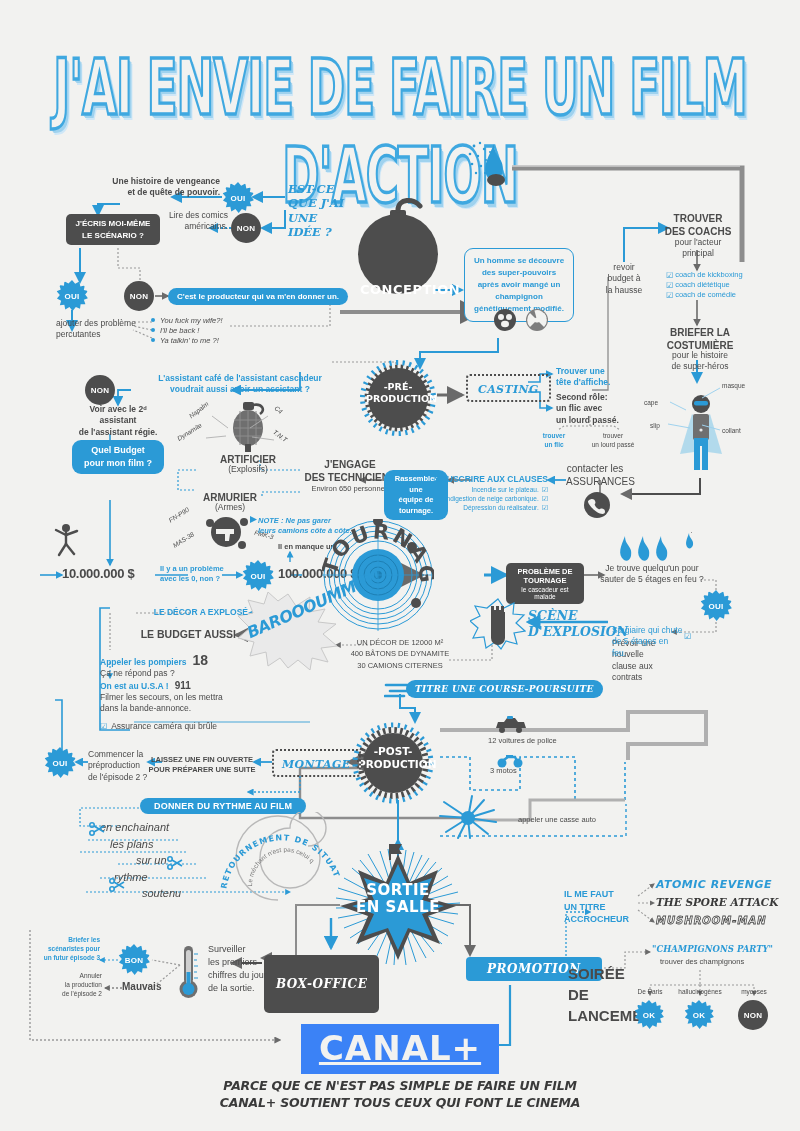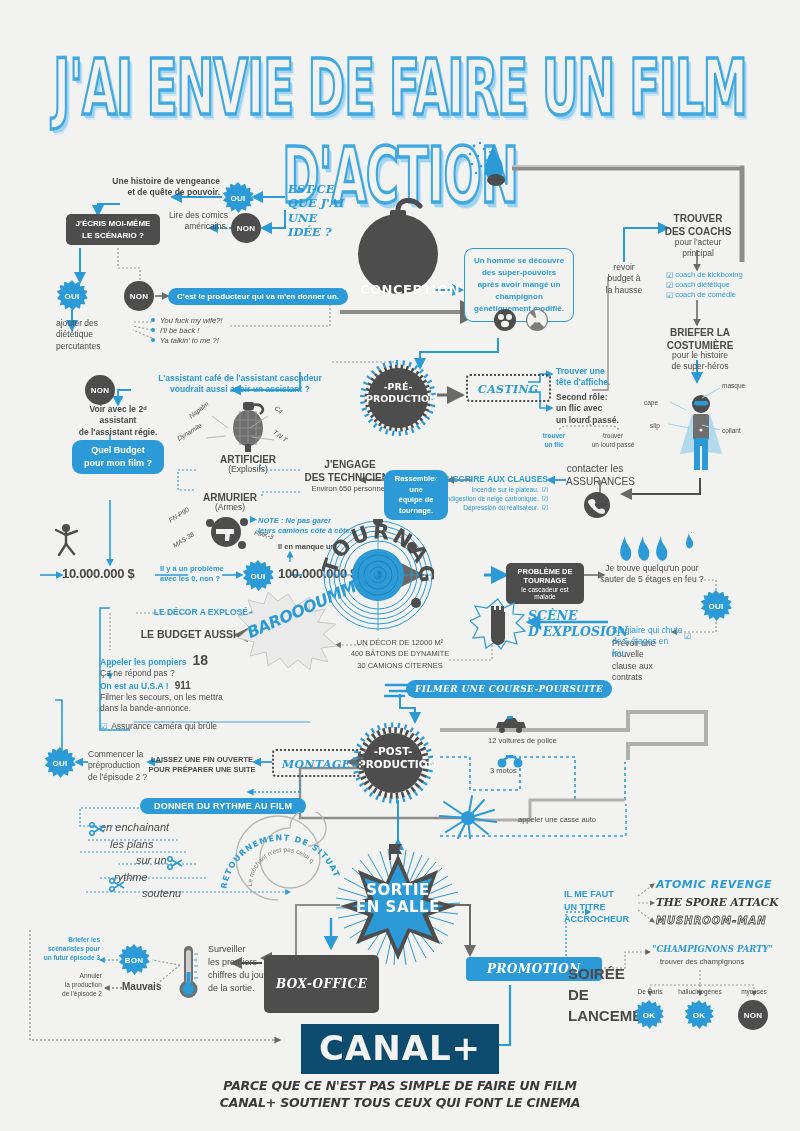--- a/index.html
+++ b/index.html
@@ -85,24 +85,24 @@
 
   
   .t-atomic { font-family:"DejaVu Sans", sans-serif; font-weight:bold; font-style:italic;
               color:#2b9ad6; font-size:11px; letter-spacing:0.5px; }
   .t-spore  { font-family:"DejaVu Serif", serif; font-weight:bold; font-style:italic;
               color:#3a3a3a; font-size:10.5px; }
   .t-mush   { font-family:"DejaVu Sans", sans-serif; font-weight:bold; font-style:italic;
               color:#f2f2f0; -webkit-text-stroke:0.8px #4a4a4a; font-size:10px; letter-spacing:1px; }
 
   #canal {
-    background:#0c4a6e; color:#f2f2f0;
+    background:#3b82f6; color:#f2f2f0;
     font-family:"DejaVu Sans", sans-serif; font-weight:bold;
     font-size:34px; letter-spacing:1px;
-    padding:4px 18px 6px; display:inline-block;
+    padding:4px 18px 6px; display:inline-block;text-decoration:underline;
   }
   #footer-text {
     font-family:"DejaVu Sans", sans-serif; font-weight:bold; font-style:italic;
     font-size:12.5px; color:#3a3a3a; line-height:1.35; text-align:center;
     letter-spacing:-0.2px;
   }
   .starburst-label {
     font-family:"DejaVu Sans", sans-serif; font-weight:bold;
     color:#fff; text-align:center;
   }
@@ -338,21 +338,21 @@
 américains.</div>
 
   <div class="abs pill-dark" style="left:66px;top:214px;width:94px;white-space:pre-line;line-height:1.45;">J'ÉCRIS MOI-MÊME
 LE SCÉNARIO ?</div>
 
   <div class="abs oui-badge spiky" style="left:56px;top:280px;width:32px;height:32px;">OUI</div>
   <div class="abs non-badge" style="left:124px;top:281px;">NON</div>
 
   <div class="abs pill-blue" style="left:168px;top:288px;font-size:8px;">C'est le producteur qui va m'en donner un.</div>
 
-  <div class="abs sm dark" style="left:56px;top:318px;width:80px;white-space:pre-line;">ajouter des diététique
+  <div class="abs sm dark" style="left:56px;top:318px;width:80px;white-space:pre-line;">ajouter des problème
 percutantes</div>
 
   <div class="abs" style="left:152px;top:316px;width:120px;">
     <div class="xs i dark" style="position:relative;padding-left:8px;">You fuck my wife?!</div>
     <div class="xs i dark" style="position:relative;padding-left:8px;">I'll be back !</div>
     <div class="xs i dark" style="position:relative;padding-left:8px;">Ya talkin' to me ?!</div>
   </div>
   <svg class="abs" style="left:150px;top:316px;" width="8" height="30">
     <circle cx="3" cy="4" r="2" fill="#2b9ad6"></circle>
       <circle cx="3" cy="14" r="2" fill="#2b9ad6"></circle>
@@ -680,21 +680,21 @@
   <div class="abs" style="left:384px;top:680px;">
     <svg width="28" height="20" viewBox="0 0 28 20">
       <g stroke="#2b9ad6" stroke-width="2.6" stroke-linecap="round">
         <path d="M2,5 H24"></path>
           <path d="M6,11 H26"></path>
           <path d="M1,16 H20"></path>
       </g>
     </svg>
   </div>
   <div class="abs pill-blue" style="left:406px;top:680px;">
-    <span class="i" style="font-family:'DejaVu Serif',serif;font-size:9px;letter-spacing:0.3px;">FILMER UNE COURSE-POURSUITE</span>
+    <span class="i" style="font-family:'DejaVu Serif',serif;font-size:9px;letter-spacing:0.3px;">TITRE UNE COURSE-POURSUITE</span>
   </div>
 
   <div class="abs" style="left:492px;top:716px;">
     <svg width="36" height="18" viewBox="0 0 36 18">
       <path d="M4,12 L6,6 h6 l3,-4 h8 l3,4 h6 l2,6 z" fill="#4d4d4d"></path>
       <rect x="15" y="0" width="6" height="3" rx="1" fill="#2b9ad6"></rect>
       <circle cx="10" cy="14" r="3" fill="#4d4d4d"></circle>
         <circle cx="27" cy="14" r="3" fill="#4d4d4d"></circle>
     </svg>
   </div>

